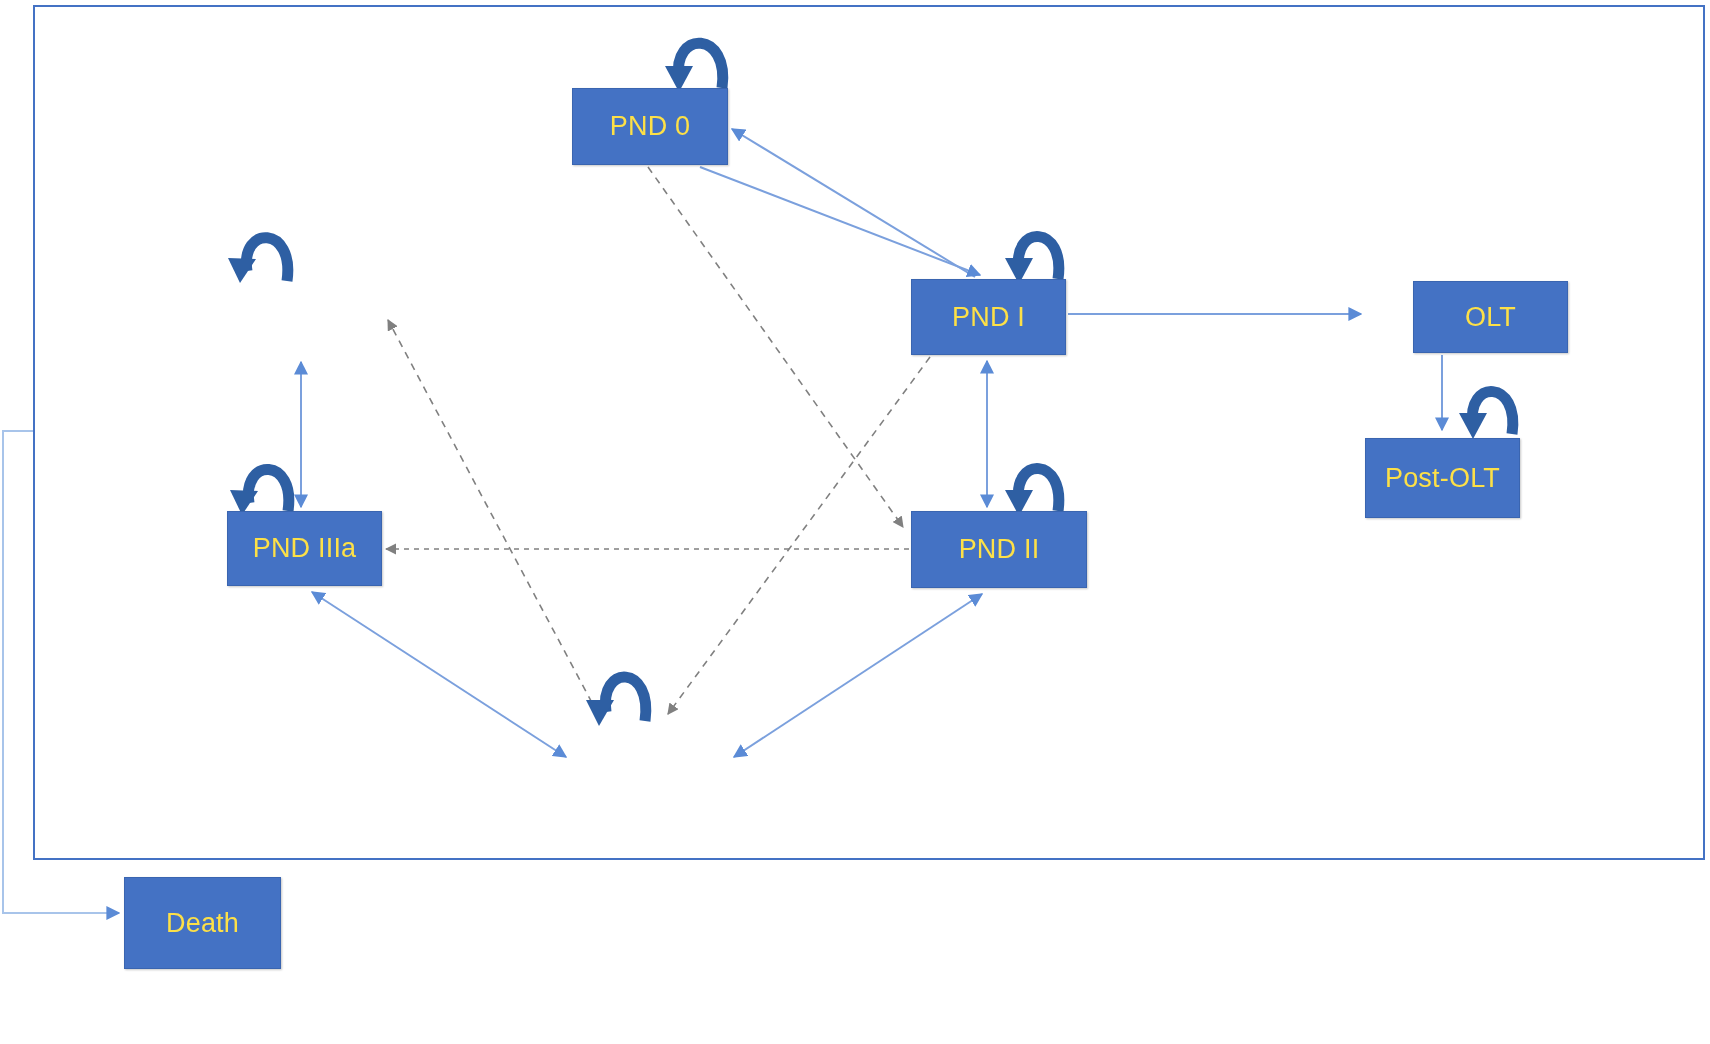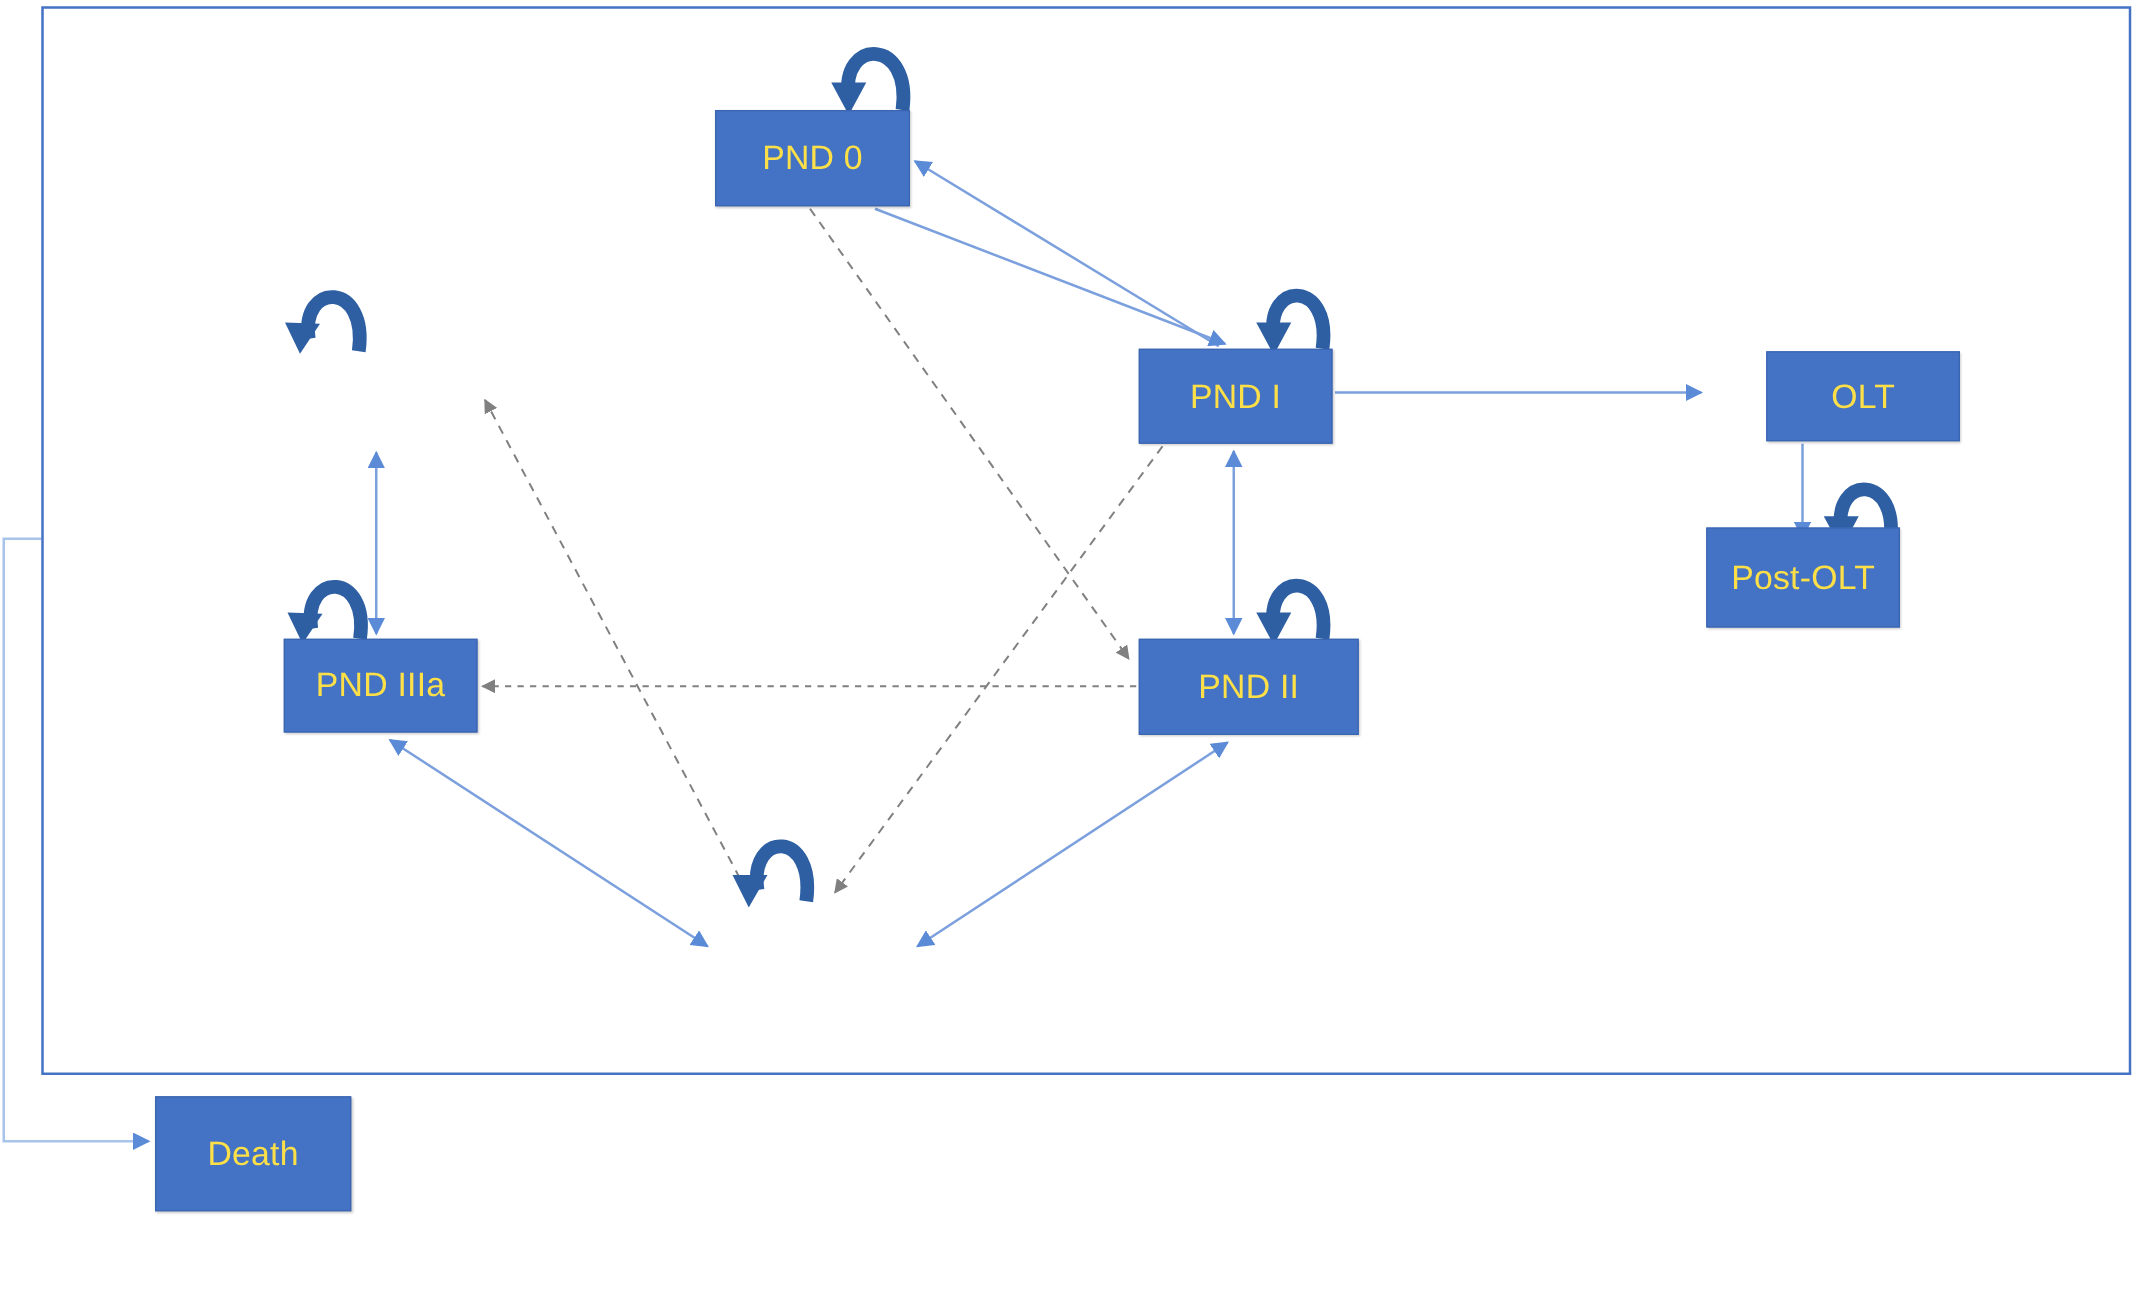--- a/index.html
+++ b/index.html
@@ -140,21 +140,21 @@
   </div>
 
   <div class="node" style="left:227px; top:511px; width:155px; height:75px;">
     <span class="node-label">PND IIIa</span>
   </div>
 
   <div class="node" style="left:911px; top:511px; width:176px; height:77px;">
     <span class="node-label">PND II</span>
   </div>
 
-  <div class="node" style="left:1365px; top:422px; width:155px; height:80px;">
+  <div class="node" style="left:1365px; top:438px; width:155px; height:80px;">
     <span class="node-label">Post-OLT</span>
   </div>
 
 
   <div class="node" style="left:124px; top:877px; width:157px; height:92px;">
     <span class="node-label">Death</span>
   </div>
 
 </div>
 

